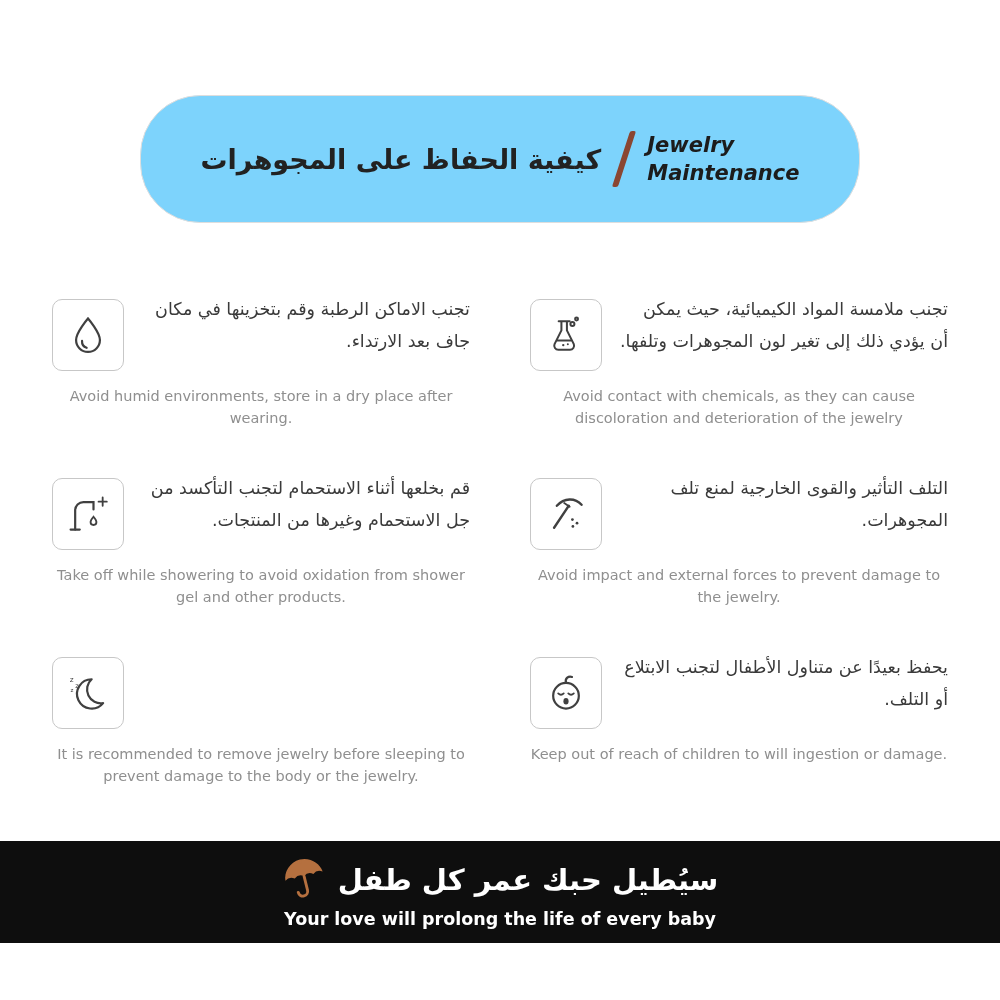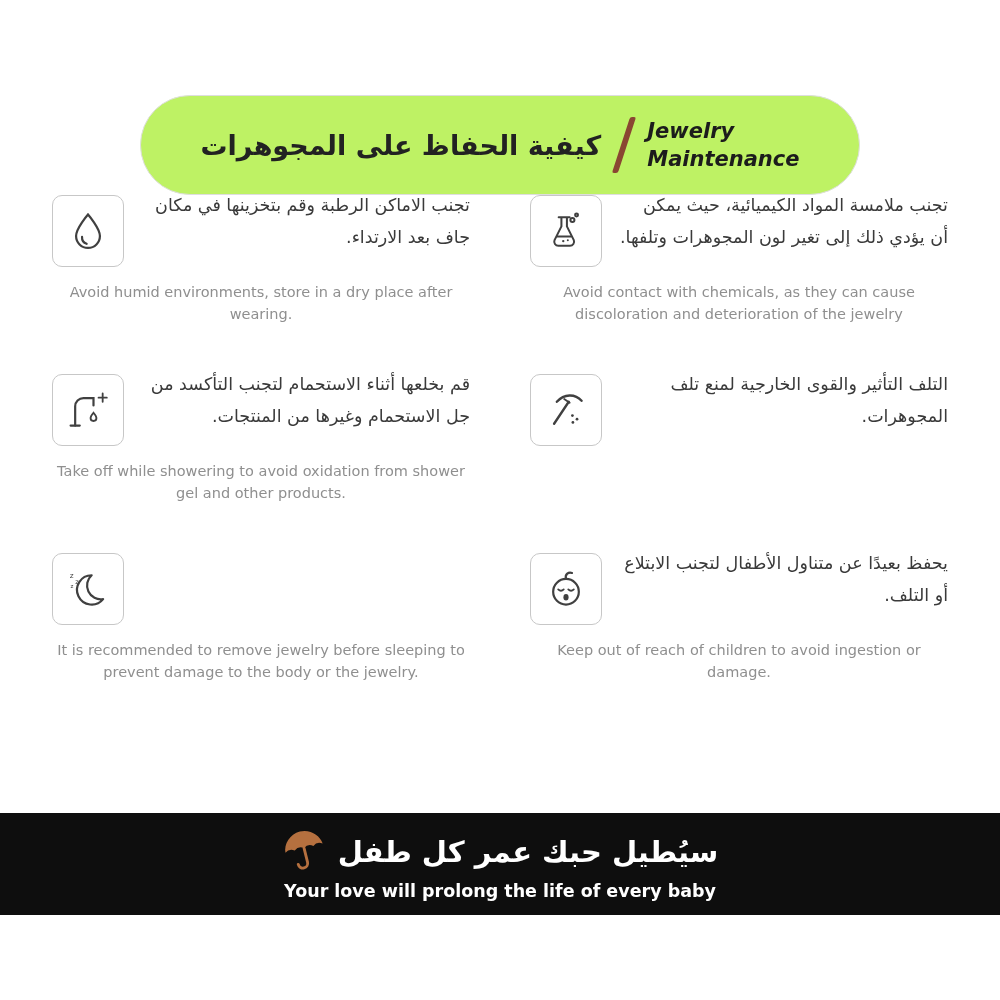--- a/index.html
+++ b/index.html
@@ -9,29 +9,29 @@
     height: 1000px;
     margin: 0 auto;
     position: relative;
     font-family: "DejaVu Sans", sans-serif;
     overflow: hidden;
   }
 
   
   .header-pill {
     width: 720px;
-    height: 100px;
+    height: 128px;
     margin: 95px auto 0 auto;
     border: 1px solid #dedede;
     border-radius: 60px;
     display: flex;
     align-items: center;
     justify-content: center;
     gap: 20px;
-    background: #bef264;
+    background: #7dd3fc;
   }
   .title-ar {
     font-size: 27px;
     font-weight: bold;
     color: #222222;
     direction: rtl;
     letter-spacing: 0.5px;
   }
   .slash {
     width: 6px;
@@ -49,20 +49,21 @@
     line-height: 1.35;
   }
 
   
   .sections {
     display: grid;
     grid-template-columns: 1fr 1fr;
     column-gap: 60px;
     row-gap: 48px;
     padding: 0 52px;
+    margin-top: 76px;
   }
   .section { display: flex; flex-direction: column; }
   .section-top {
     display: flex;
     align-items: flex-start;
     gap: 18px;
   }
   .icon-box {
     width: 72px;
     height: 72px;
@@ -89,21 +90,21 @@
     font-size: 14.5px;
     line-height: 1.55;
     color: #8f8f8f;
     text-align: center;
   }
 
   
   .footer-bar {
     position: absolute;
     left: 0;
-    top: 813px;
+    top: 841px;
     width: 1000px;
     height: 102px;
     background: #0e0e0e;
     display: flex;
     flex-direction: column;
     align-items: center;
     justify-content: center;
     gap: 4px;
   }
   .footer-arline {
@@ -192,20 +193,21 @@
           <path d="M11 39 L27 15" stroke-linecap="round"></path>
           <path d="M14 15 C22 6 34 6 41 14" stroke-linecap="round"></path>
           <path d="M22 12 l6 4" stroke-linecap="round" stroke-width="2"></path>
           <circle cx="31" cy="30" r="1.5" fill="#404040" stroke="none"></circle>
           <circle cx="36" cy="34" r="1.5" fill="#404040" stroke="none"></circle>
           <circle cx="31.5" cy="37.5" r="1.5" fill="#404040" stroke="none"></circle>
         </svg>
       </div>
       <div class="ar-text">التلف التأثير والقوى الخارجية لمنع تلف المجوهرات.</div>
     </div>
+    <div class="en-text">Avoid impact and external forces to prevent damage to the jewelry.</div>
   </div>
 
   <div class="section">
     <div class="section-top">
       <div class="icon-box">
         <svg width="44" height="44" viewBox="0 0 48 48" fill="none" stroke="#404040" stroke-width="2.4">
           <path d="M28 9 a16 16 0 1 0 12.5 26 a15 15 0 0 1 -12.5 -26 z" stroke-linejoin="round"></path>
           <text x="4" y="12" font-size="8" fill="#404040" stroke="none" font-family="DejaVu Sans, sans-serif">z</text>
           <text x="10" y="18" font-size="7" fill="#404040" stroke="none" font-family="DejaVu Sans, sans-serif">z</text>
           <text x="5" y="23" font-size="6" fill="#404040" stroke="none" font-family="DejaVu Sans, sans-serif">z</text>
@@ -221,21 +223,21 @@
         <svg width="44" height="44" viewBox="0 0 48 48" fill="none" stroke="#404040" stroke-width="2.4">
           <circle cx="24" cy="27" r="14"></circle>
           <path d="M24 13 c-1.5 -5 3 -8 6.5 -6.5" stroke-linecap="round"></path>
           <path d="M15.5 24.5 q3 3 6 0" stroke-linecap="round" stroke-width="2"></path>
           <path d="M26.5 24.5 q3 3 6 0" stroke-linecap="round" stroke-width="2"></path>
           <ellipse cx="24" cy="33" rx="2.8" ry="3.6" fill="#404040" stroke="none"></ellipse>
         </svg>
       </div>
       <div class="ar-text">يحفظ بعيدًا عن متناول الأطفال لتجنب الابتلاع أو التلف.</div>
     </div>
-    <div class="en-text">Keep out of reach of children to avoid ingestion or damage.</div>
+    <div class="en-text">Keep out of reach of children to will ingestion or damage.</div>
   </div>
 
 </div>
 
 <div class="footer-bar">
   <div class="footer-arline">
     <span class="umbrella">
       <svg width="46" height="46" viewBox="0 0 48 48">
         <path d="M24 4 C13 4 4.5 13 4 22 q5 -4 10 0 q5 -4 10 0 q5 -4 10 0 q5 -4 10 0 C43.5 13 35 4 24 4 z" fill="#b5703f"></path>
         <path d="M24 5 v3" stroke="#b5703f" stroke-width="2"></path>

